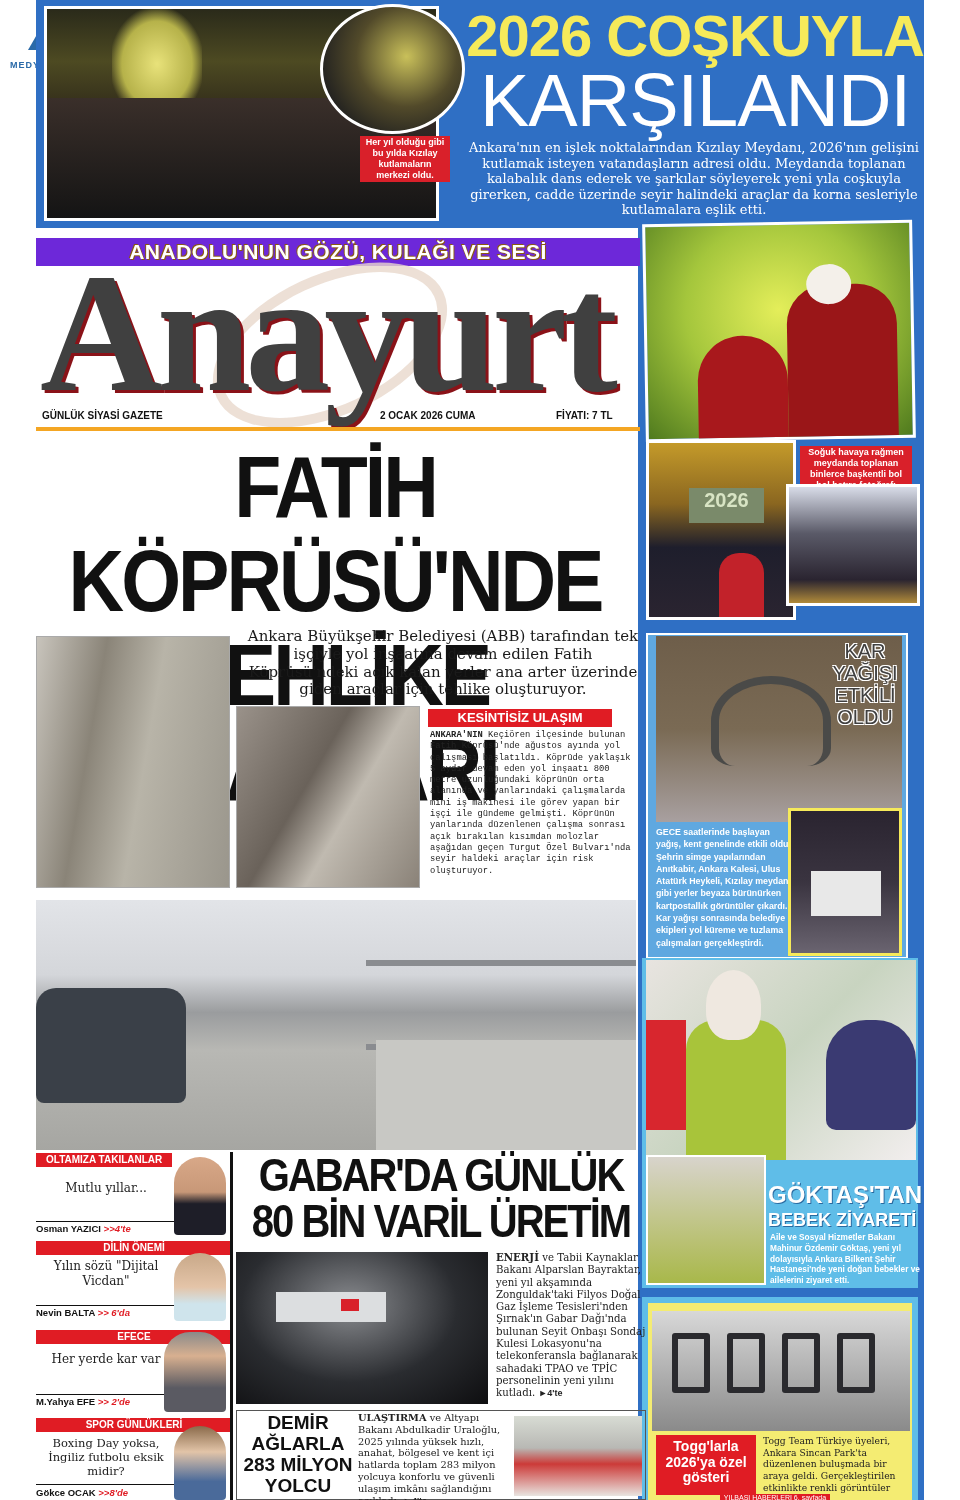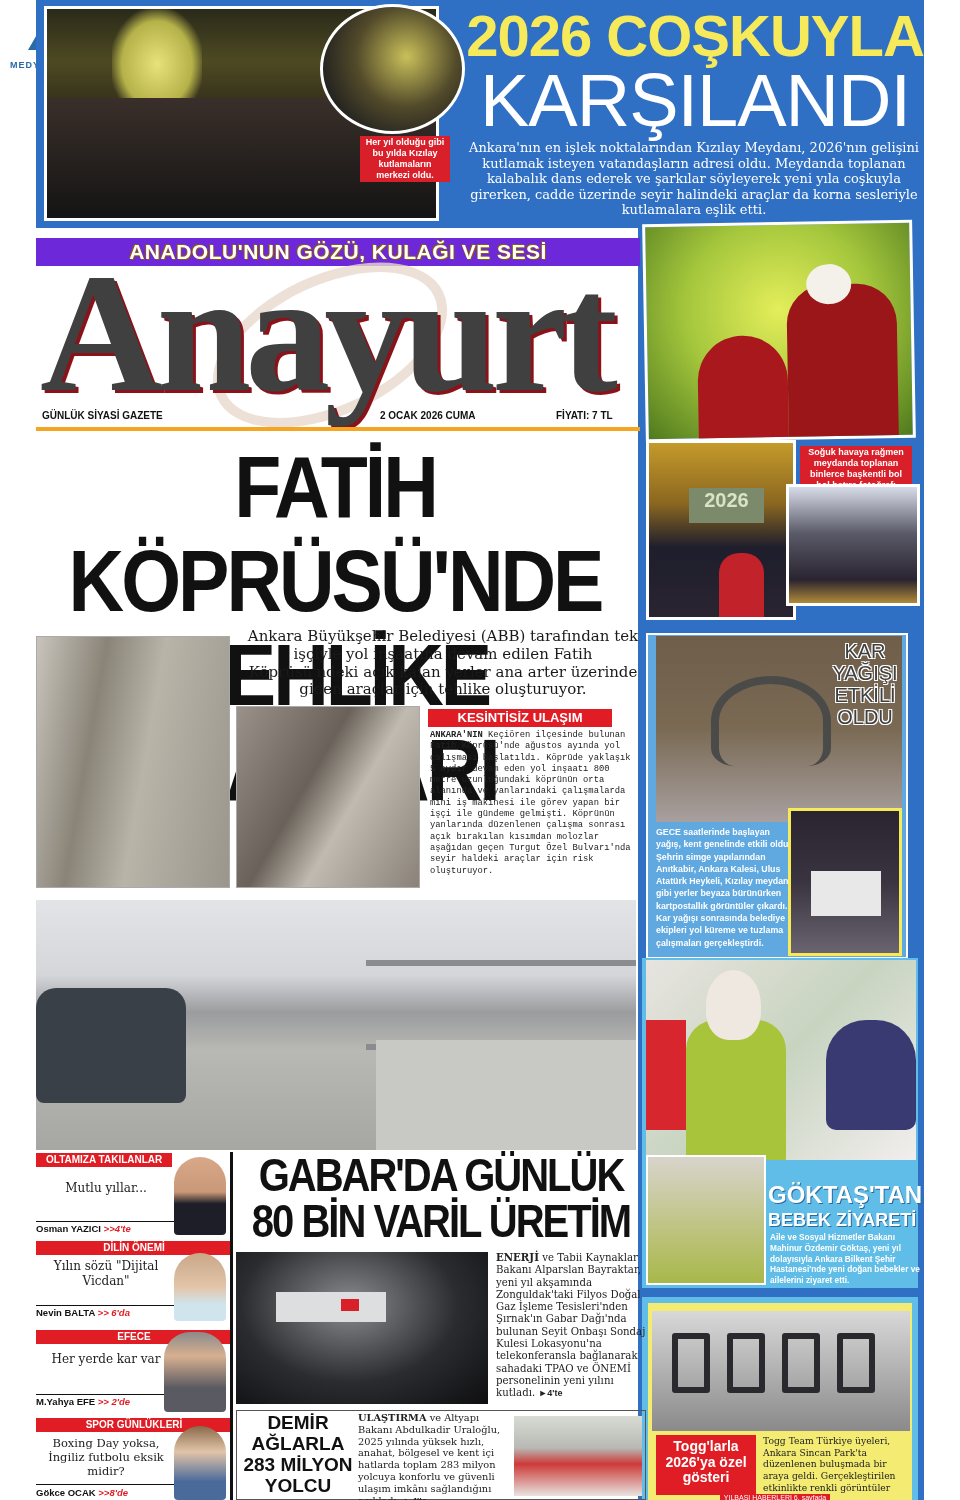--- a/index.html
+++ b/index.html
@@ -223,18 +223,18 @@
 <div class="abs vrule"></div>
 
 <div class="abs gabarhead">
   <div>GABAR'DA GÜNLÜK</div>
   <div>80 BİN VARİL ÜRETİM</div>
 </div>
 <div class="photo rig">
   <div class="box"></div>
   <div class="flag"></div>
 </div>
-<div class="abs gabartext"><b>ENERJİ</b><span> ve Tabii Kaynaklar Bakanı Alparslan Bayraktar, yeni yıl akşamında Zonguldak'taki Filyos Doğal Gaz İşleme Tesisleri'nden Şırnak'ın Gabar Dağı'nda bulunan Seyit Onbaşı Sondaj Kulesi Lokasyonu'na telekonferansla bağlanarak sahadaki TPAO ve ÖNEMİ personelinin yeni yılını kutladı.</span> <span class="arrowref">►4'te</span></div>
+<div class="abs gabartext"><b>ENERJİ</b><span> ve Tabii Kaynaklar Bakanı Alparslan Bayraktar, yeni yıl akşamında Zonguldak'taki Filyos Doğal Gaz İşleme Tesisleri'nden Şırnak'ın Gabar Dağı'nda bulunan Seyit Onbaşı Sondaj Kulesi Lokasyonu'na telekonferansla bağlanarak sahadaki TPAO ve TPİC personelinin yeni yılını kutladı.</span> <span class="arrowref">►4'te</span></div>
 
 <div class="abs demirbox"></div>
 <div class="abs demirhead">DEMİR AĞLARLA 283 MİLYON YOLCU TAŞINDI</div>
 <div class="abs demirtext"><b>ULAŞTIRMA</b><span> ve Altyapı Bakanı Abdulkadir Uraloğlu, 2025 yılında yüksek hızlı, anahat, bölgesel ve kent içi hatlarda toplam 283 milyon yolcuya konforlu ve güvenli ulaşım imkânı sağlandığını açıkladı.</span> <span class="arrowref">►4'te</span></div>
 <div class="abs train"></div>
 
 </body></html>

